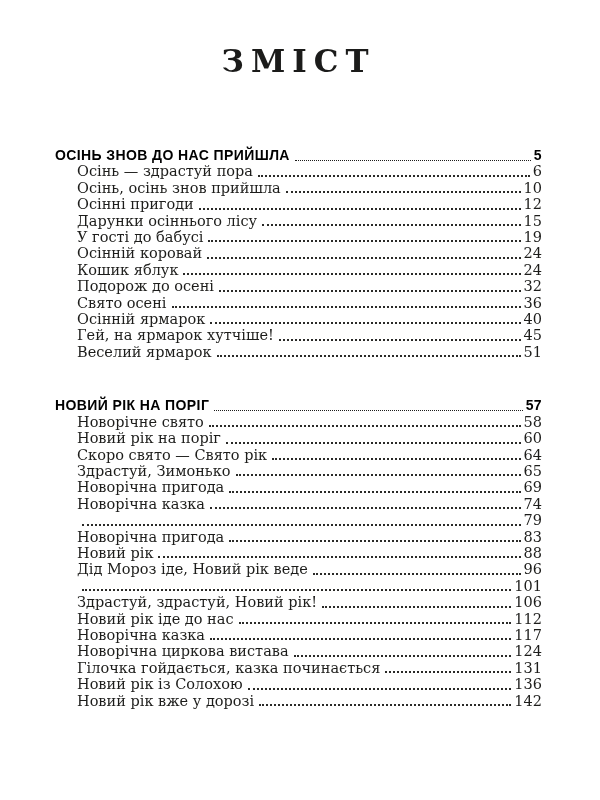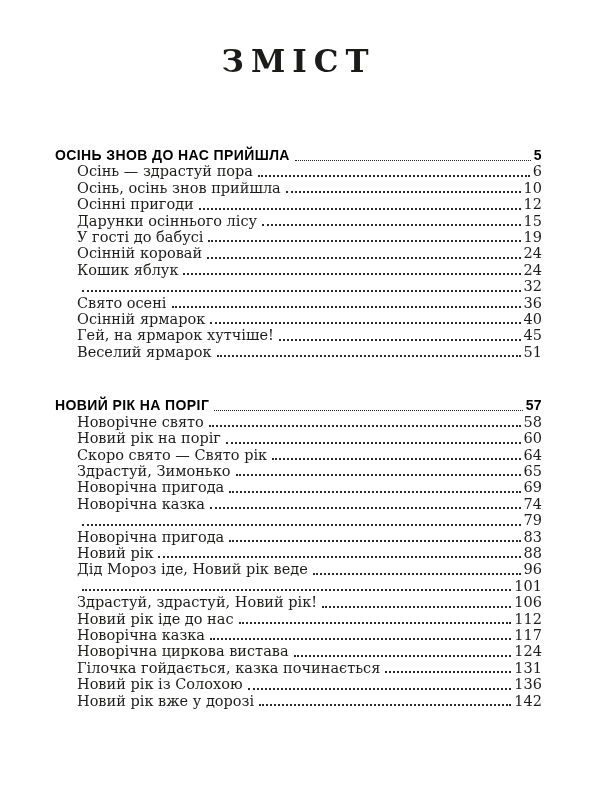--- a/index.html
+++ b/index.html
@@ -114,20 +114,21 @@
           <span class="row-title">Осінній коровай</span>
           <span class="leader"></span>
           <span class="row-page">24</span>
         </div>
         <div class="toc-row item">
           <span class="row-title">Кошик яблук</span>
           <span class="leader"></span>
           <span class="row-page">24</span>
         </div>
         <div class="toc-row item">
+          <span class="row-title">Подорож до осені</span>
           <span class="leader"></span>
           <span class="row-page">32</span>
         </div>
         <div class="toc-row item">
           <span class="row-title">Свято осені</span>
           <span class="leader"></span>
           <span class="row-page">36</span>
         </div>
         <div class="toc-row item">
           <span class="row-title">Осінній ярмарок</span>

